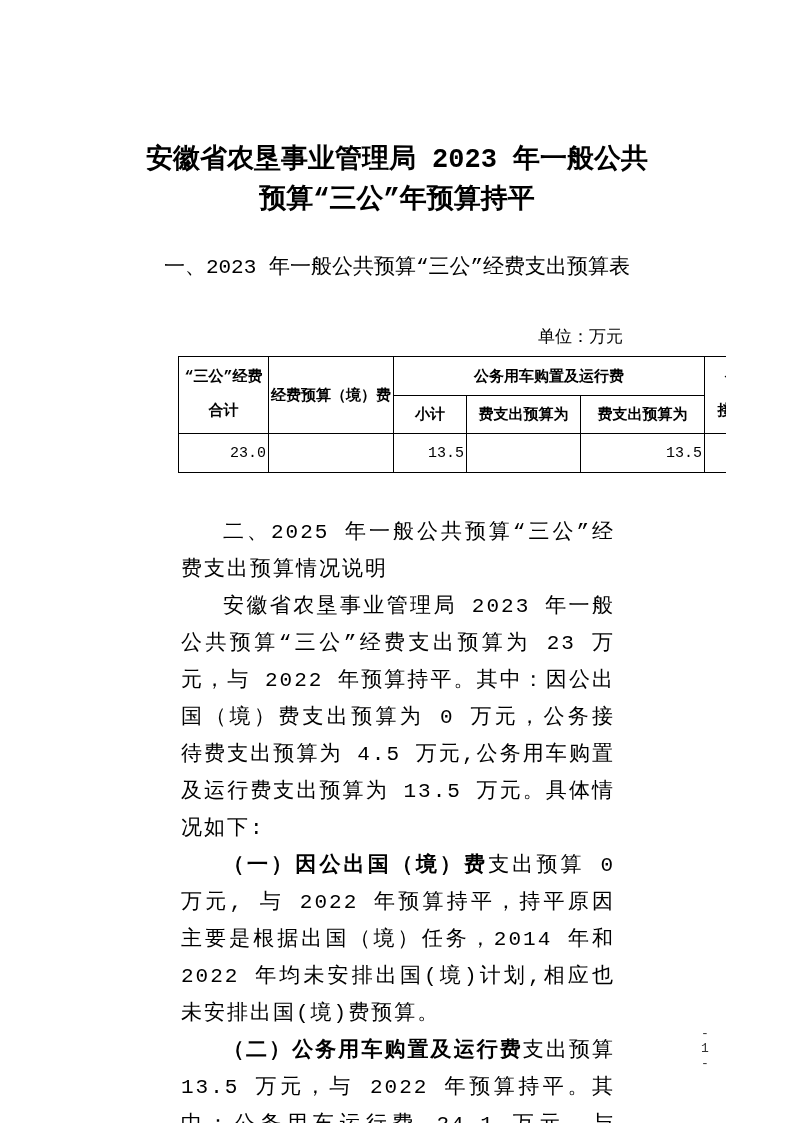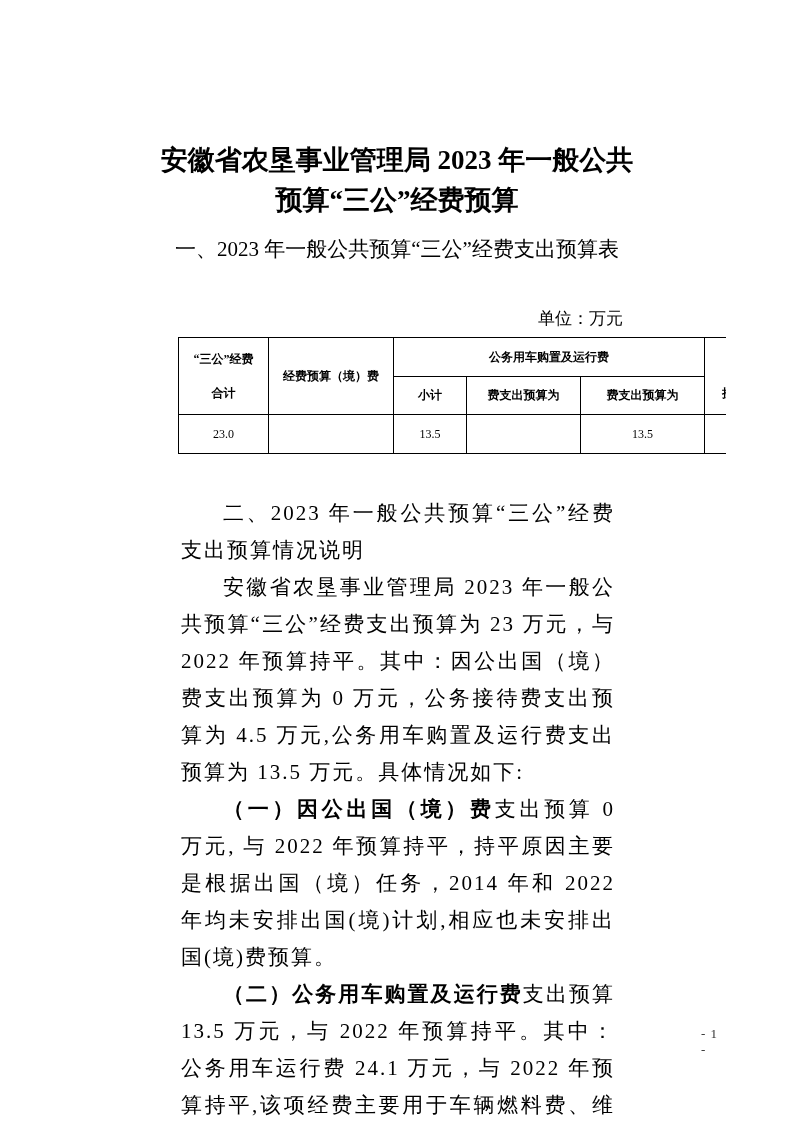--- a/index.html
+++ b/index.html
@@ -4,34 +4,34 @@
 <style>
   * { box-sizing: border-box; }
   html, body { margin: 0; padding: 0; background: #ffffff; }
   .page {
     position: relative;
     width: 658px;
     height: 1123px;
     margin: 0 auto;
     background: #ffffff;
     color: #000000;
-    font-family: Liberation Serif, serif;
+    font-family: Liberation Mono, monospace;
     overflow: hidden;
   }
   .doc-title {
     margin: 0;
     padding-top: 140px;
     text-align: center;
     font-size: 27px;
     font-weight: bold;
     line-height: 40px;
   }
   .doc-title span { display: block; }
   .section-one-heading {
-    margin-top: 14px;
+    margin-top: 33px;
     text-align: center;
     font-size: 21px;
     line-height: 30px;
   }
   .unit-label {
     margin-top: 44px;
     margin-bottom: 7px;
     padding-right: 103px;
     text-align: right;
     font-size: 17px;
@@ -40,29 +40,29 @@
   table.budget-table {
     border-collapse: collapse;
     table-layout: fixed;
     width: 597px;
     margin-left: 110px;
   }
   .budget-table td {
     border: 1.6px solid #000000;
     text-align: center;
     vertical-align: middle;
-    font-size: 12px;
-    padding: 0 12px;
+    font-size: 15px;
+    padding: 0 2px;
     overflow: hidden;
   }
   .budget-table .hd { font-weight: bold; }
   .budget-table .twoline { line-height: 34px; }
   .budget-table tr.r1 td { height: 39px; }
   .budget-table tr.r2 td { height: 38px; }
-  .budget-table tr.r3 td { height: 39px; font-weight: normal; }
+  .budget-table tr.r3 td { height: 39px; font-weight: normal; text-align: right; }
   .doc-body {
     margin: 41px 111px 0 113px;
     font-size: 21px;
     line-height: 37px;
     text-align: justify;
     text-justify: inter-ideograph;
     letter-spacing: 2px;
   }
   .doc-body p, .section-two-heading {
     margin: 0;
@@ -78,21 +78,21 @@
     color: #333333;
   }
 </style>
 </head>
 <body>
 
 <div class="page">
 
   <h1 class="doc-title">
     <span>安徽省农垦事业管理局 2023 年一般公共</span>
-    <span>预算“三公”经费预算</span>
+    <span>预算“三公”年预算持平</span>
   </h1>
 
   <div class="section-one-heading">一、2023 年一般公共预算“三公”经费支出预算表</div>
 
   <div class="unit-label">单位：万元</div>
 
   <table class="budget-table">
     <colgroup>
       <col style="width:90px">
       <col style="width:125px">
@@ -124,21 +124,21 @@
       <td></td>
       <td>13.5</td>
       <td></td>
       <td>13.5</td>
       <td>9.5</td>
     </tr>
   </tbody>
     </table>
 
   <div class="doc-body">
-    <div class="section-two-heading">二、2023 年一般公共预算“三公”经费支出预算情况说明</div>
+    <div class="section-two-heading">二、2025 年一般公共预算“三公”经费支出预算情况说明</div>
     <p><span class="lead"></span><span>安徽省农垦事业管理局 2023 年一般公共预算“三公”经费支出预算为 23 万元，与 2022 年预算持平。其中：因公出国（境）费支出预算为 0 万元，公务接待费支出预算为 4.5 万元,公务用车购置及运行费支出预算为 13.5 万元。具体情况如下:</span></p>
     <p><span class="lead">（一）因公出国（境）费</span><span>支出预算 0 万元, 与 2022 年预算持平，持平原因主要是根据出国（境）任务，2014 年和 2022 年均未安排出国(境)计划,相应也未安排出国(境)费预算。</span></p>
     <p><span class="lead">（二）公务用车购置及运行费</span><span>支出预算 13.5 万元，与 2022 年预算持平。其中：公务用车运行费 24.1 万元，与 2022 年预算持平,该项经费主要用于车辆燃料费、维修费、</span></p>
   </div>
 
   <div class="page-number">- 1 -</div>
 
 </div>
 
 </body></html>

